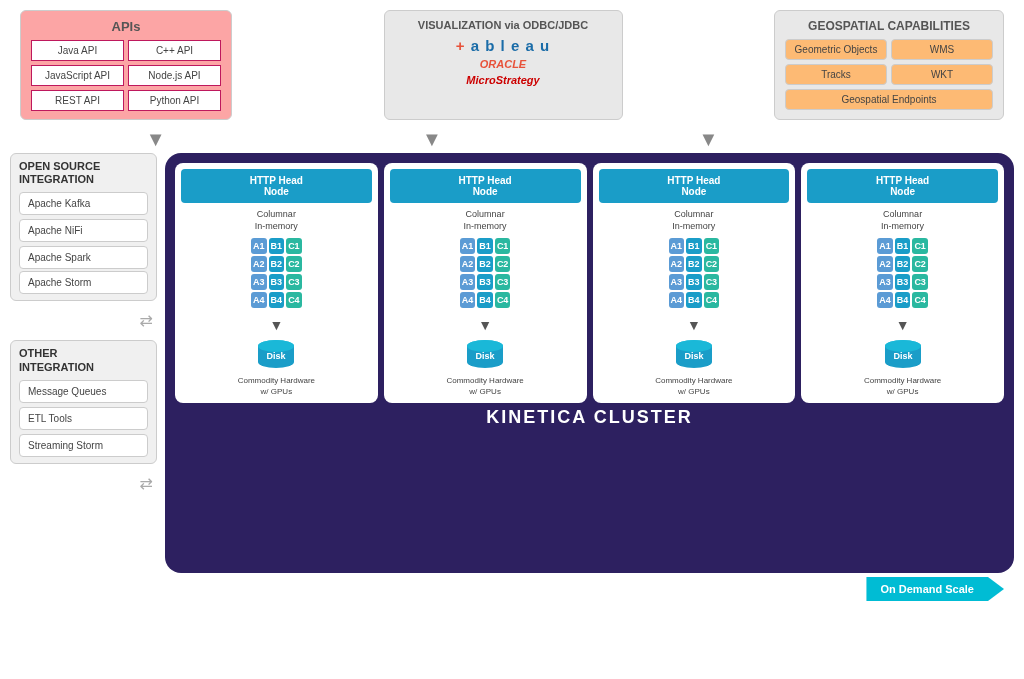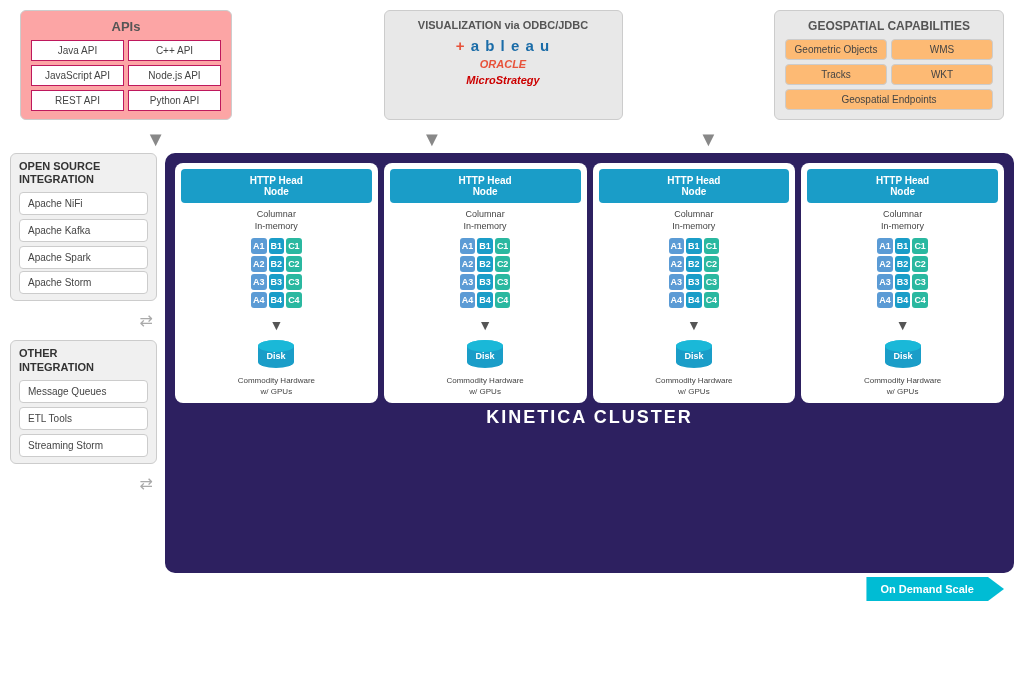--- a/index.html
+++ b/index.html
@@ -172,21 +172,21 @@
     .sidebar-item:last-child { margin-bottom: 0; }
 
     
     .cluster-wrapper {
       flex: 1;
       position: relative;
     }
 
     .cluster-box {
       background: #2d2060;
-      border-radius: 10px;
+      border-radius: 16px;
       padding: 10px;
       position: relative;
       height: 420px;
     }
 
     .cluster-label {
       text-align: center;
       color: white;
       font-size: 18px;
       font-weight: bold;
@@ -329,22 +329,22 @@
     <div style="color:#888;font-size:20px;text-align:center;width:200px;">▼</div>
     <div style="color:#888;font-size:20px;text-align:center;width:230px;">▼</div>
   </div>
 
   <div class="middle-section">
 
     <div class="left-sidebar">
 
       <div class="sidebar-group">
         <div class="sidebar-group-title">OPEN SOURCE<br>INTEGRATION</div>
+        <div class="sidebar-item">Apache Kafka</div>
         <div class="sidebar-item">Apache NiFi</div>
-        <div class="sidebar-item">Apache Kafka</div>
         <div style="display:flex;align-items:center;gap:4px;">
           <div class="sidebar-item" style="flex:1;">Apache Spark</div>
         </div>
         <div style="margin:2px 0;"></div>
         <div class="sidebar-item">Apache Storm</div>
       </div>
 
       <div style="text-align:right;font-size:16px;color:#aaa;padding-right:4px;">⇄</div>
 
       <div class="sidebar-group">

